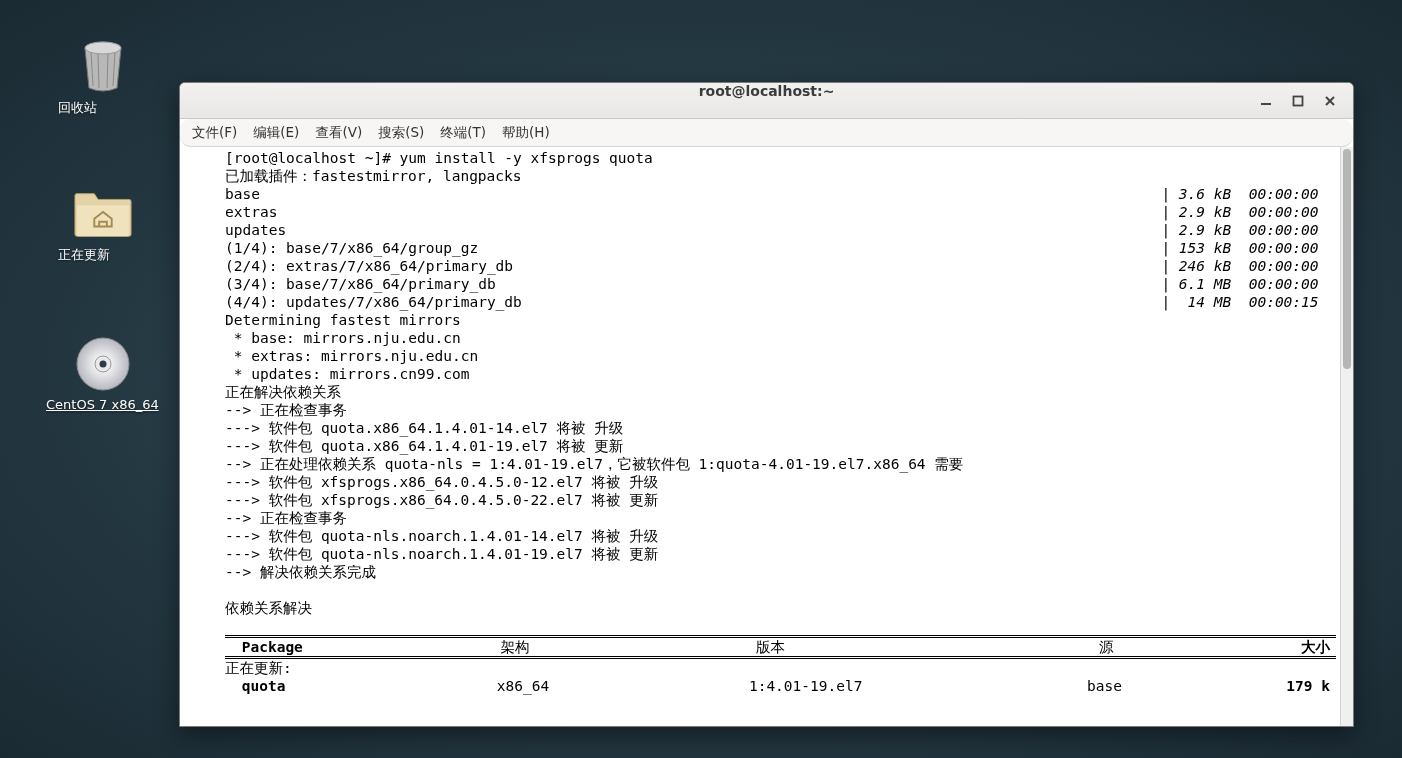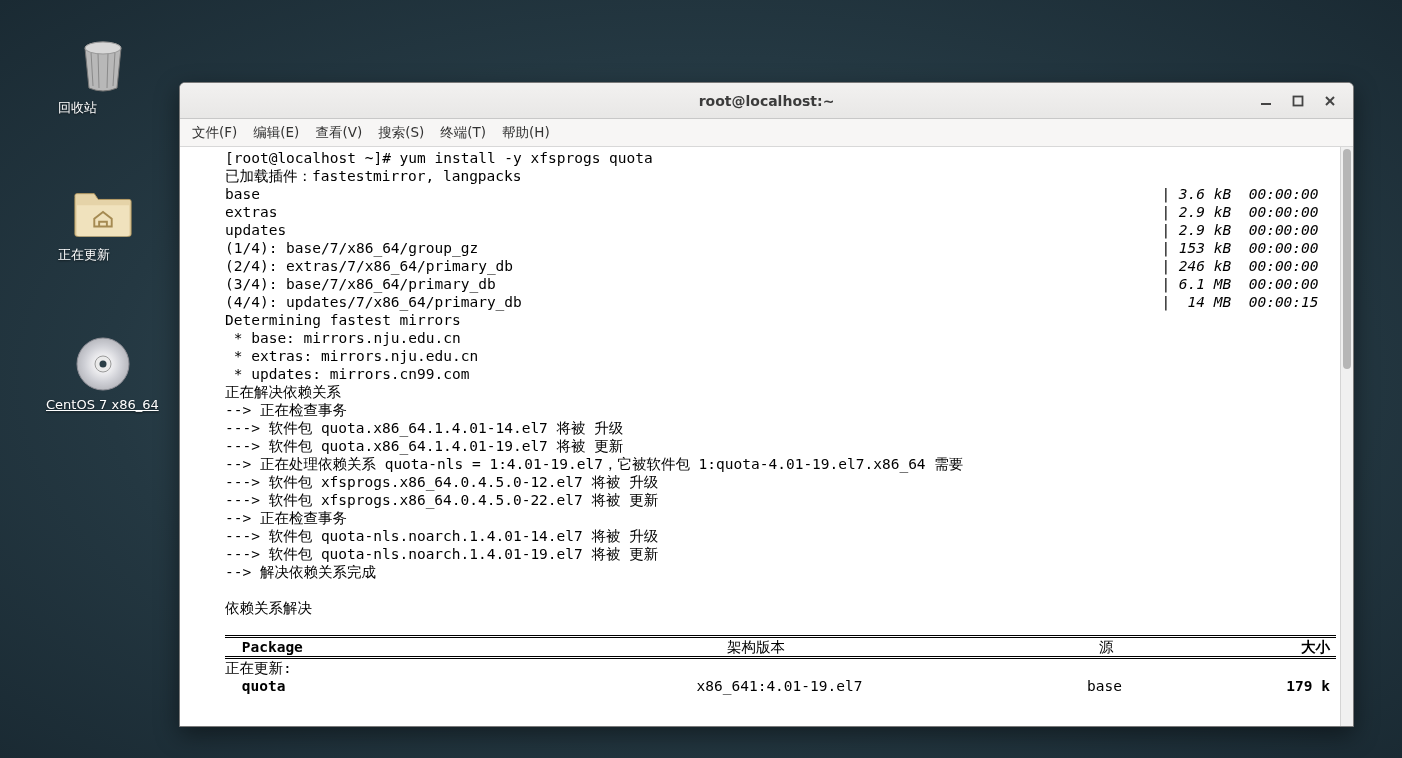--- a/index.html
+++ b/index.html
@@ -39,21 +39,21 @@
       box-shadow: 0 8px 24px rgba(0,0,0,.45);
       display: flex;
       flex-direction: column;
       overflow: hidden;
     }
     .titlebar {
       height: 36px;
       background: linear-gradient(#f2f1f0, #e8e7e6);
       border-bottom: 1px solid #c8c8c8;
       display: flex;
-      align-items: center;
+      align-items: flex-start;
       position: relative;
     }
     .titlebar .title {
       flex: 1;
       text-align: center;
       font-size: 14px;
       font-weight: bold;
       color: #3b3b3b;
     }
     .window-controls {
@@ -79,20 +79,21 @@
     }
     .menubar {
       height: 28px;
       background: #f7f6f5;
       border-bottom: 1px solid #d8d8d8;
       display: flex;
       align-items: center;
       padding: 0 4px;
       font-size: 13.5px;
       color: #333;
+      border-radius: 11px;
     }
     .menubar .menu-item {
       padding: 3px 8px;
       cursor: pointer;
     }
     .terminal-body-wrap {
       flex: 1;
       display: flex;
       overflow: hidden;
       background: #fff;
@@ -124,21 +125,21 @@
     }
     .row-line {
       display: flex;
     }
     .row-line .left { flex: 1; }
     .row-line .right { white-space: pre; font-style: italic; }
     .pkg-row {
       display: flex;
     }
     .col-pkg { width: 278px; padding-left: 8px; font-weight: bold;}
-    .col-arch { width: 258px; text-align: right; }
+    .col-arch { width: 258px; }
     .col-ver { width: 346px; }
     .col-repo { width: 204px; }
     .col-size { flex:1; text-align: right; padding-right: 6px; font-weight: bold;}
     svg { display: block; }
   </style>
 </head>
 <body>
 
 <div class="desktop-icon" style="left:58px; top:38px;">
   <div class="icon-box">

